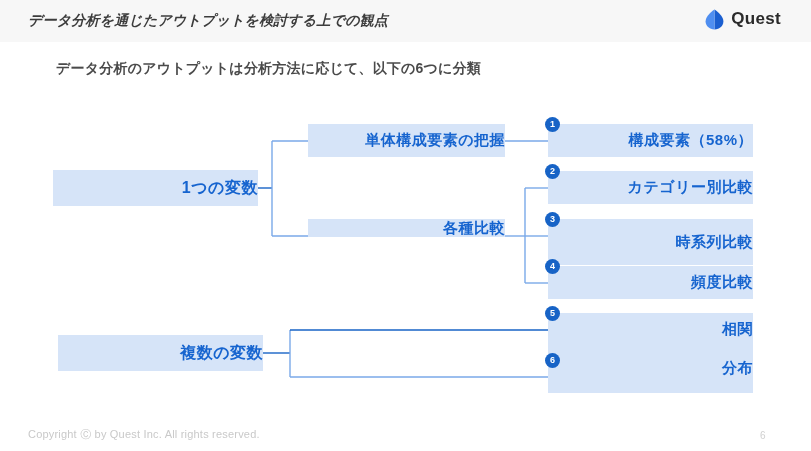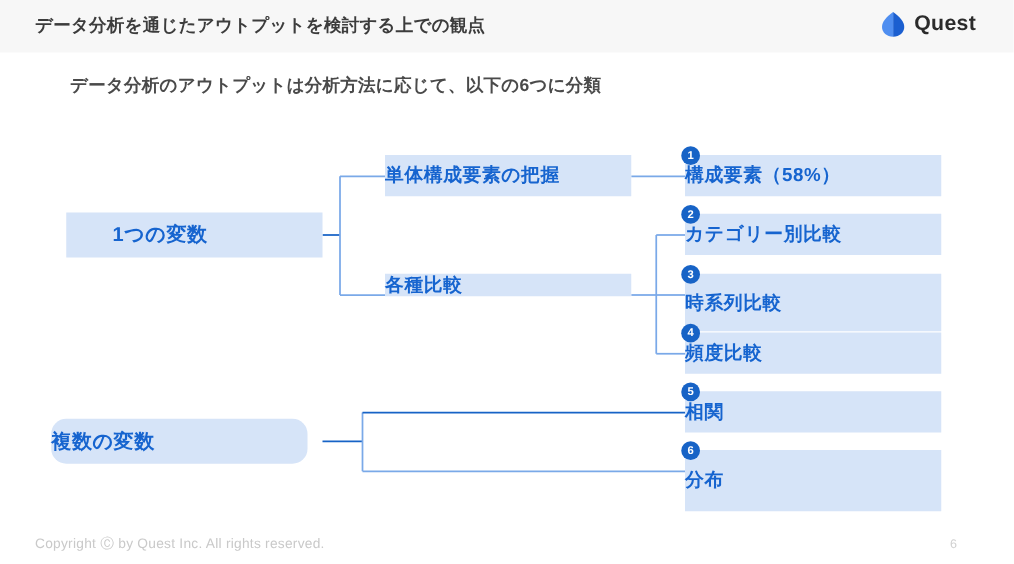--- a/index.html
+++ b/index.html
@@ -13,21 +13,21 @@
   .slide{position:relative;width:811px;height:451px;background:#fff;}
 
   
   .header{
     position:absolute;left:0;top:0;width:811px;height:42px;
     background:#f7f7f7;
   }
   .header-title{
     position:absolute;left:28px;top:12px;
     font-size:14px;font-weight:700;color:#3c3c3c;
-    letter-spacing:.2px;white-space:nowrap;
+    letter-spacing:.2px;white-space:nowrap;font-style:italic;
   }
   .brand{
     position:absolute;right:30px;top:9px;
     display:flex;gap:7px;
   }
   .brand-mark{width:19px;height:21px;display:block;}
   .brand-name{
     font-size:17px;font-weight:700;color:#2b2b2b;letter-spacing:.3px;
   }
 
@@ -38,21 +38,21 @@
     letter-spacing:.2px;white-space:nowrap;
   }
 
   
   .diagram{position:absolute;left:0;top:0;width:811px;height:451px;}
   .connectors{position:absolute;left:0;top:0;width:811px;height:451px;pointer-events:none;}
 
   .box{
     position:absolute;
     background:#d6e4f8;
-    display:flex;align-items:center;justify-content:flex-start;
+    display:flex;align-items:center;justify-content:flex-end;
     color:#1664cf;font-weight:700;
     letter-spacing:.5px;
     box-sizing:border-box;
   }
   .box.lvl1{font-size:16px;}
   .box.lvl2{font-size:15px;}
   .box.lvl3{font-size:15px;}
 
   .badge{
     position:absolute;
@@ -115,21 +115,21 @@
         <line x1="258" y1="353" x2="290" y2="353" stroke="#1763c6"></line>
         <line x1="290" y1="330" x2="290" y2="377"></line>
         <line x1="290" y1="330" x2="548" y2="330" stroke="#1763c6"></line>
         <line x1="290" y1="377" x2="548" y2="377"></line>
       </g>
     </svg>
 
     <div class="box lvl1" style="left:53px;top:170px;width:205px;height:36px;padding-left:37px;">
       <span>1つの変数</span>
     </div>
-    <div class="box lvl1" style="left:41px;top:335px;width:205px;height:36px;border-radius:12px;">
+    <div class="box lvl1" style="left:58px;top:335px;width:205px;height:36px;">
       <span>複数の変数</span>
     </div>
 
     <div class="box lvl2" style="left:308px;top:124px;width:197px;height:33px;">
       <span>単体構成要素の把握</span>
     </div>
     <div class="box lvl2" style="left:308px;top:219px;width:197px;height:18px;">
       <span>各種比較</span>
     </div>
 
@@ -151,21 +151,21 @@
     <div class="box lvl3" style="left:548px;top:266px;width:205px;height:33px;">
       <span>頻度比較</span>
     </div>
     <div class="badge" style="left:545px;top:259px;">4</div>
 
     <div class="box lvl3" style="left:548px;top:313px;width:205px;height:33px;">
       <span>相関</span>
     </div>
     <div class="badge" style="left:545px;top:306px;">5</div>
 
-    <div class="box lvl3" style="left:548px;top:360px;width:205px;height:49px;">
+    <div class="box lvl3" style="left:548px;top:344px;width:205px;height:49px;">
       <span>分布</span>
     </div>
     <div class="badge" style="left:545px;top:353px;">6</div>
 
   </div>
 
   <div class="footer-copy">Copyright Ⓒ by Quest Inc. All rights reserved.</div>
   <div class="footer-page">6</div>
 
 </div>

